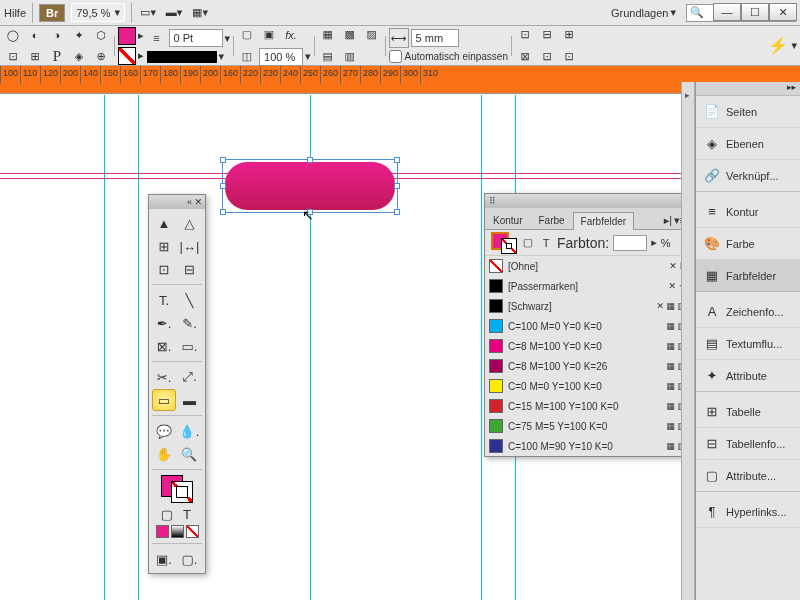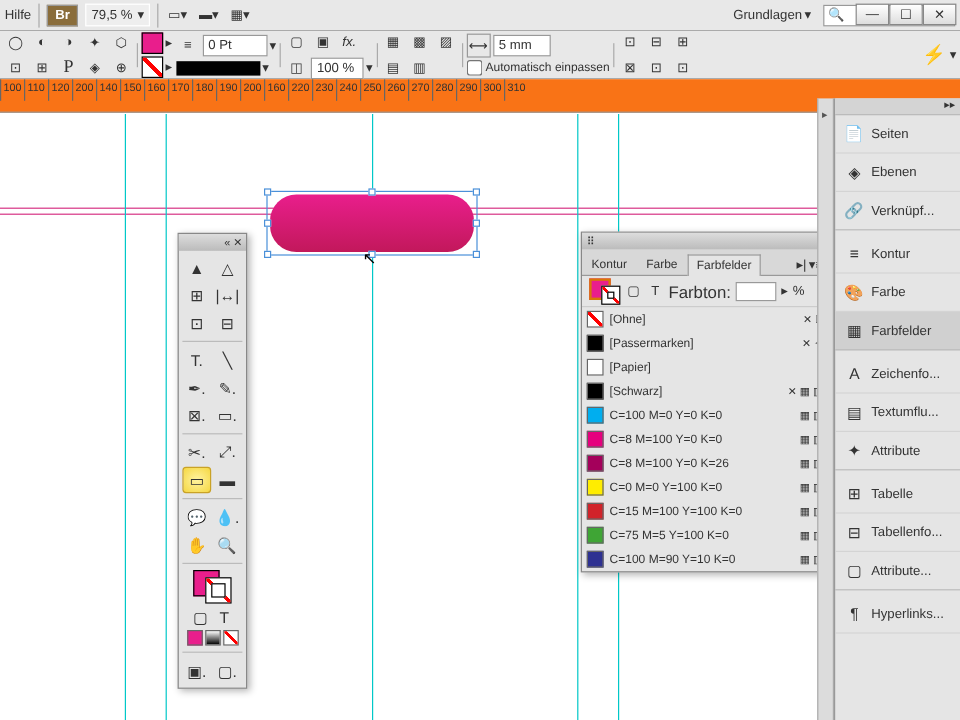--- a/index.html
+++ b/index.html
@@ -370,25 +370,20 @@
         <div class="sw-chip none-sw"></div>
         <span class="sw-name">[Ohne]</span>
         <span class="sw-icons">✕ ⃠</span>
       </div>
       <div class="sw-item">
         <div class="sw-chip" style="background: rgb(0, 0, 0);"></div>
         <span class="sw-name">[Passermarken]</span>
         <span class="sw-icons">✕ ✦</span>
       </div>
       <div class="sw-item">
-        <div class="sw-chip" style="background: rgb(255, 255, 255);"></div>
-        <span class="sw-name">[Papier]</span>
-        <span class="sw-icons"></span>
-      </div>
-      <div class="sw-item">
         <div class="sw-chip" style="background: rgb(0, 0, 0);"></div>
         <span class="sw-name">[Schwarz]</span>
         <span class="sw-icons">✕ ▦ ▥</span>
       </div>
       <div class="sw-item">
         <div class="sw-chip" style="background: rgb(0, 174, 239);"></div>
         <span class="sw-name">C=100 M=0 Y=0 K=0</span>
         <span class="sw-icons">▦ ▥</span>
       </div>
       <div class="sw-item">

